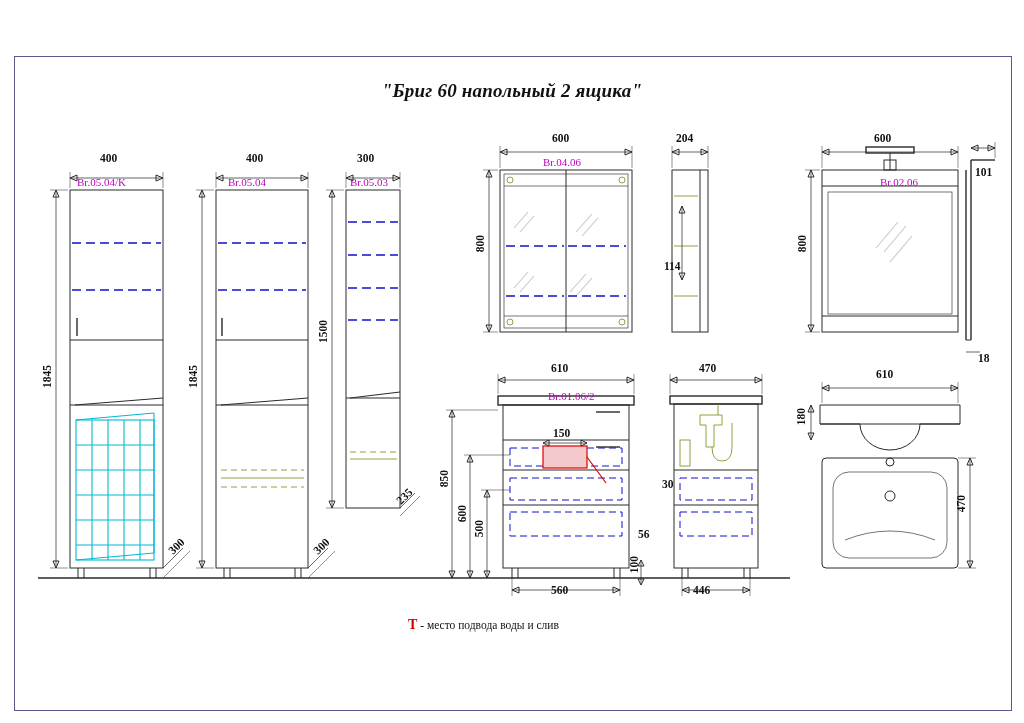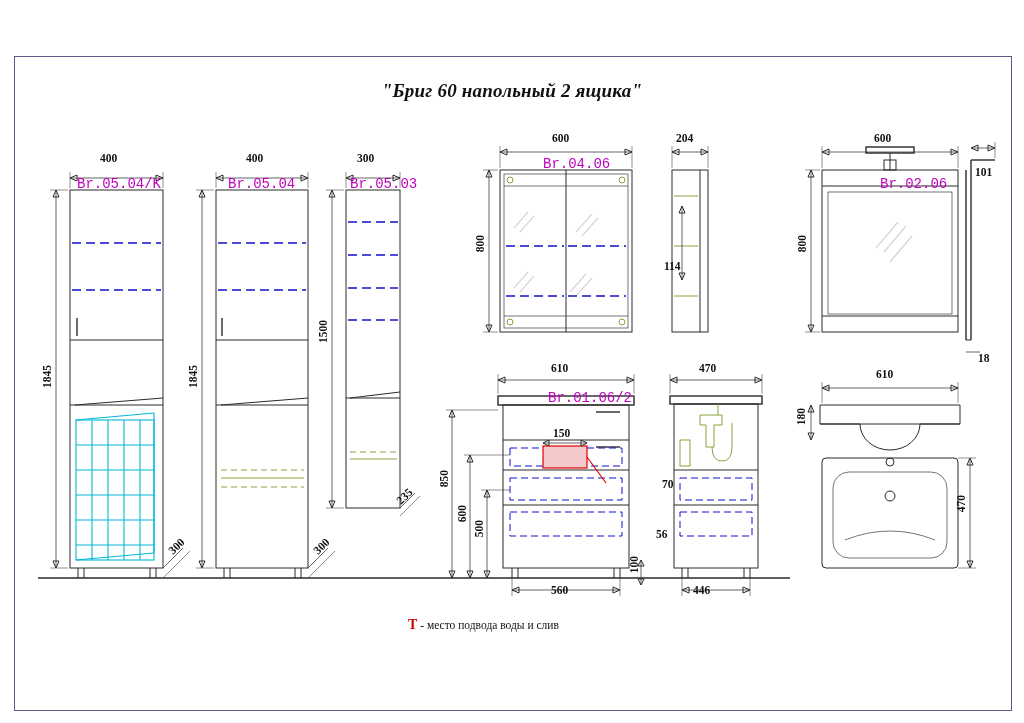--- a/index.html
+++ b/index.html
@@ -14,21 +14,21 @@
   .frame{
     position:absolute;left:14px;top:56px;width:996px;height:653px;
     border:1px solid #5a5a8a;
   }
   .title{
     position:absolute;left:0;top:80px;width:1024px;text-align:center;
     font-size:19px;font-style:italic;font-weight:bold;color:#111;
     letter-spacing:0.2px;
   }
   .code{
-    position:absolute;font-size:14px;color:#c000c0;font-family:Liberation Mono, monospace;
+    position:absolute;font-size:11px;color:#c000c0;font-family:Liberation Serif, serif;
     white-space:nowrap;
   }
   .dim{
     position:absolute;font-size:11.5px;font-weight:bold;color:#111;
     font-family:"Liberation Serif", serif;white-space:nowrap;
   }
   .rot{writing-mode:vertical-rl;transform:rotate(180deg);}
   .legend{
     position:absolute;left:408px;top:617px;font-size:11.5px;color:#111;white-space:nowrap;
   }
@@ -393,22 +393,22 @@
   <div class="dim" style="left:551px;top:362px;">610</div>
   <div class="dim" style="left:553px;top:427px;">150</div>
   <div class="dim rot" style="left:438px;top:470px;">850</div>
   <div class="dim rot" style="left:456px;top:505px;">600</div>
   <div class="dim rot" style="left:473px;top:520px;">500</div>
   <div class="dim rot" style="left:628px;top:556px;">100</div>
   <div class="dim" style="left:551px;top:584px;text-align:center;">560</div>
 
   <div class="dim" style="left:699px;top:362px;">470</div>
   <div class="dim" style="left:693px;top:584px;text-align:center;">446</div>
-  <div class="dim" style="left:662px;top:478px;">70</div>
-  <div class="dim" style="left:656px;top:528px;">56</div>
+  <div class="dim" style="left:662px;top:478px;">30</div>
+  <div class="dim" style="left:638px;top:528px;">56</div>
 
   <div class="dim" style="left:876px;top:368px;">610</div>
   <div class="dim rot" style="left:795px;top:408px;">180</div>
   <div class="dim rot" style="left:955px;top:495px;">470</div>
 
   <div class="legend">
     <span class="tmark">T</span>
     <span>- место подвода воды и слив</span>
   </div>
 

